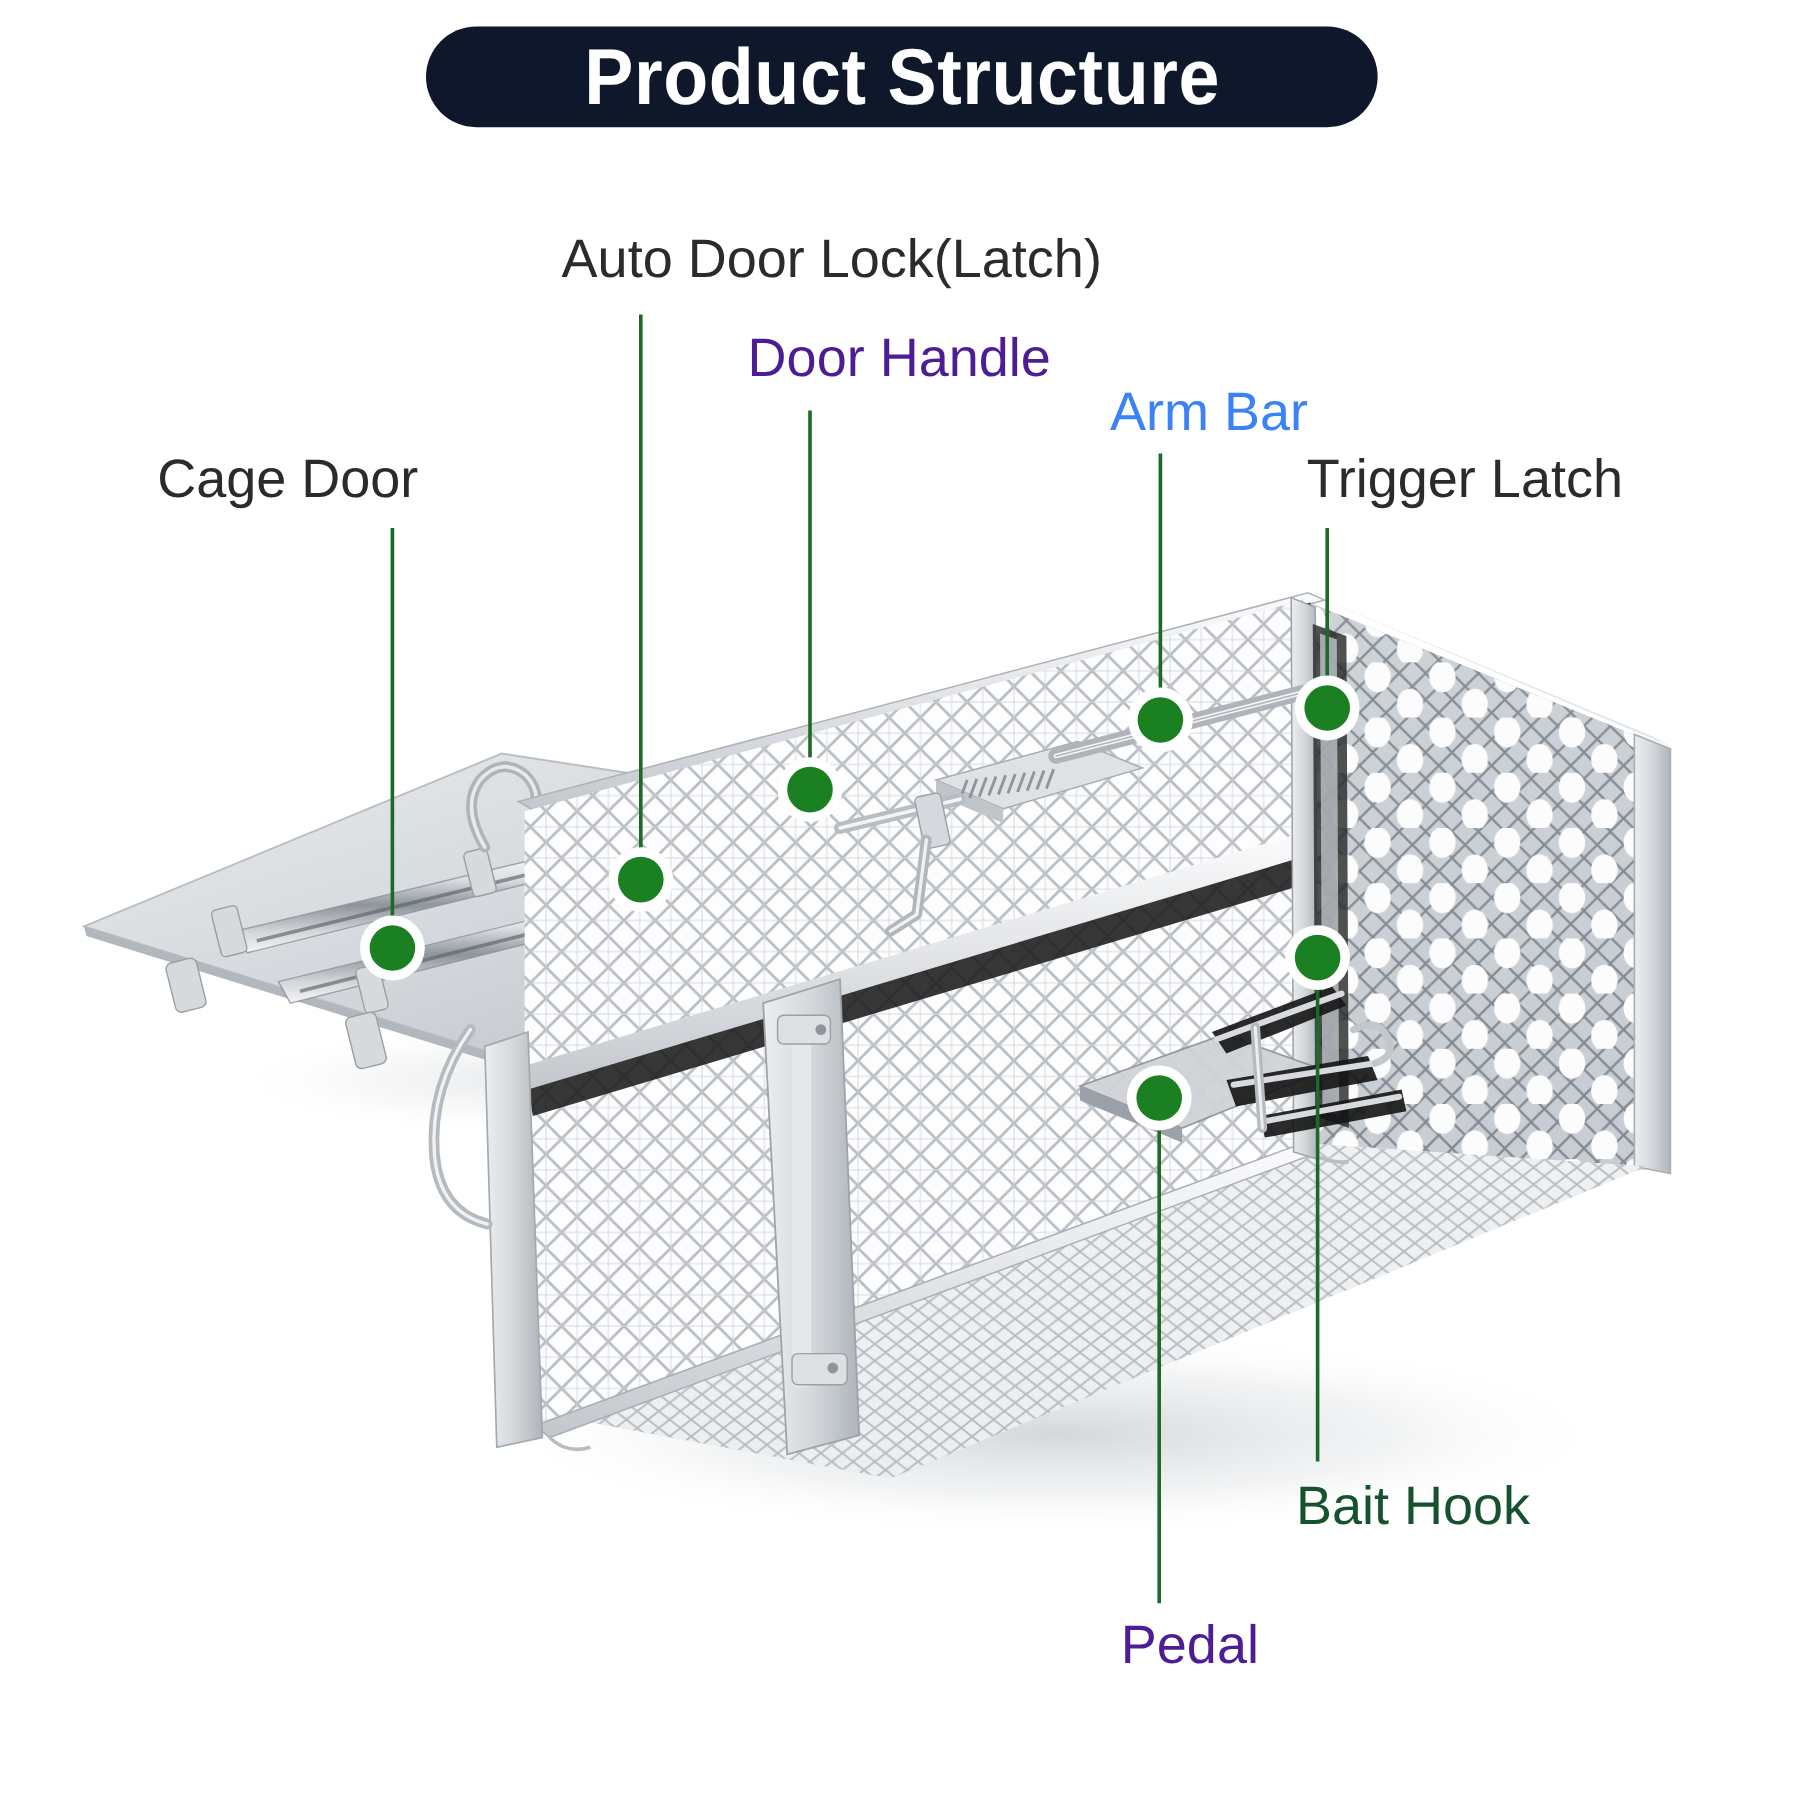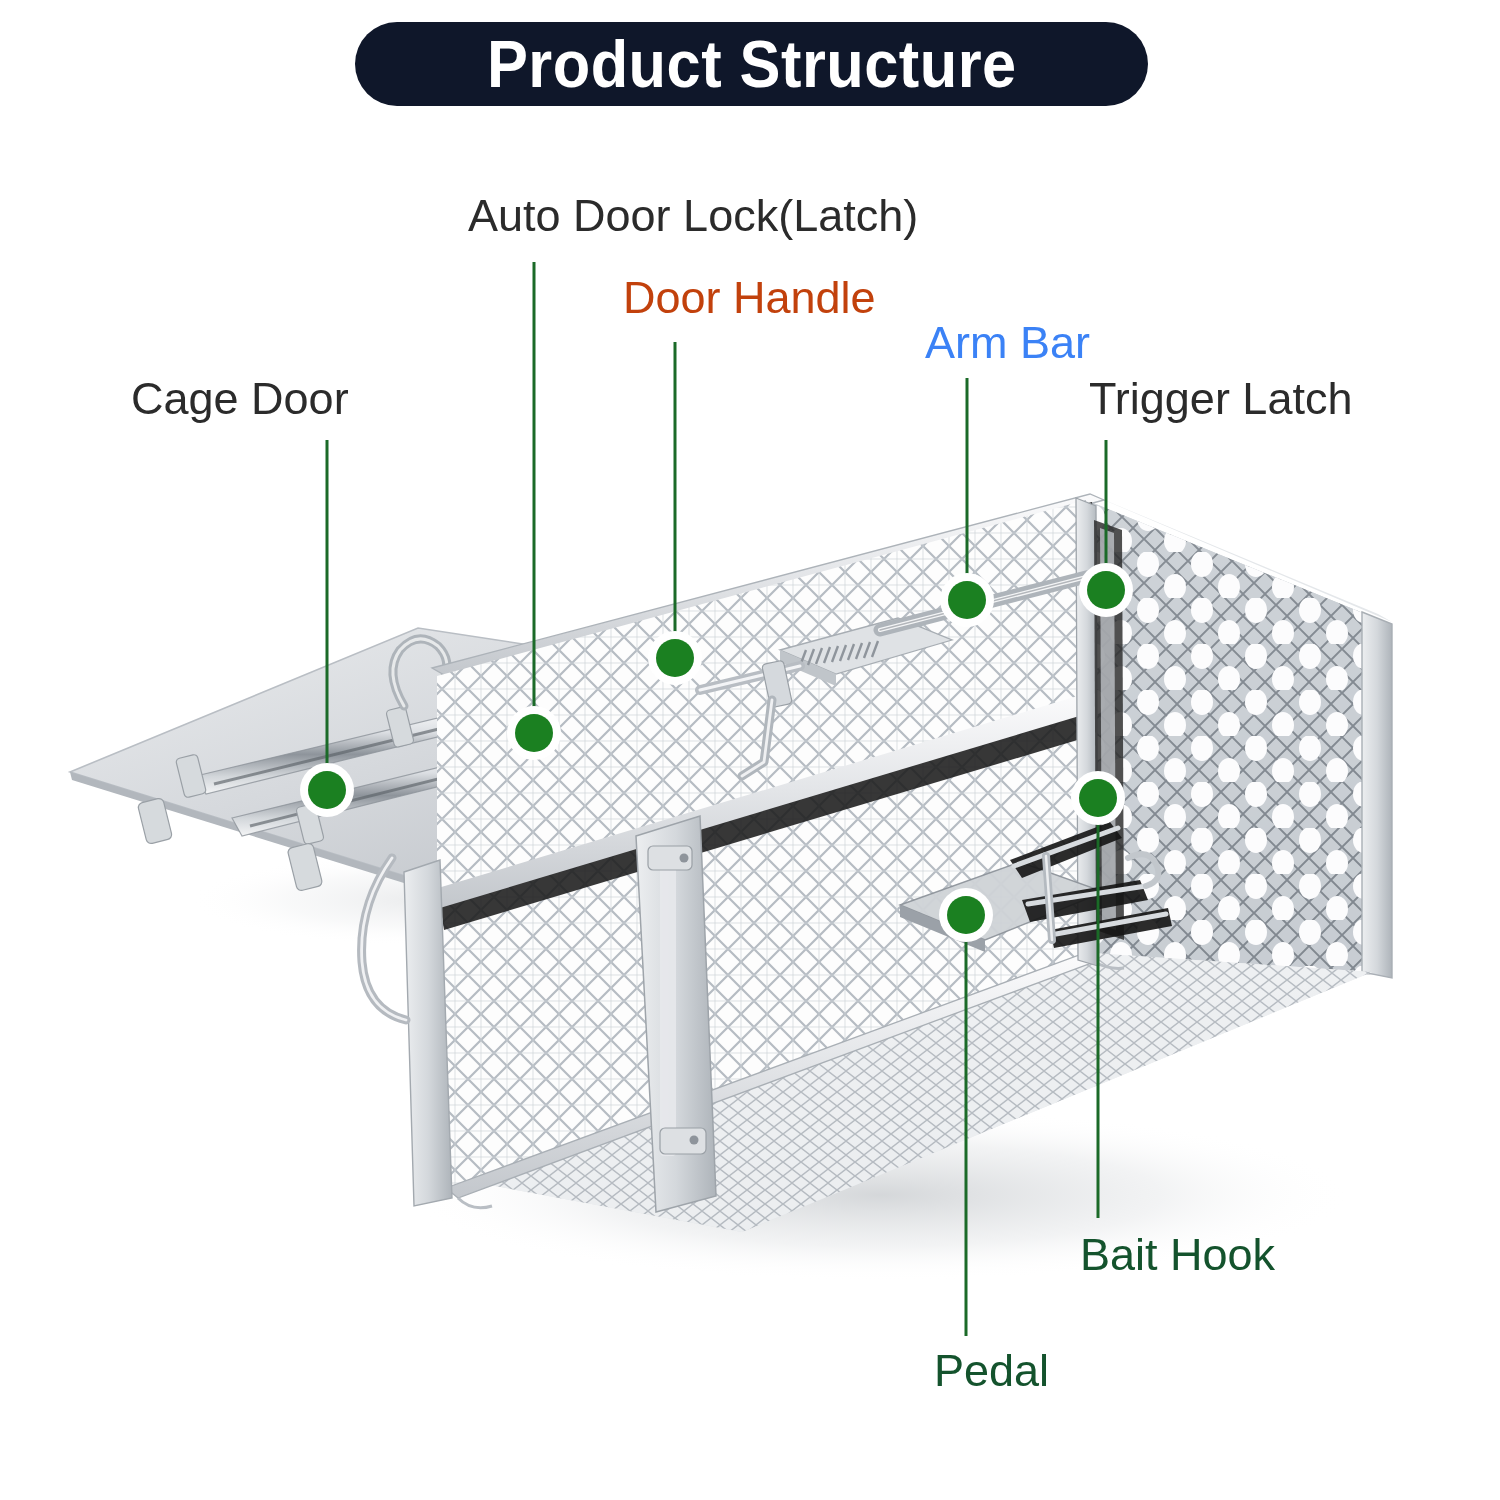--- a/index.html
+++ b/index.html
@@ -340,18 +340,18 @@
       <circle cx="1098" cy="798" r="27" fill="#ffffff"></circle>
       <circle cx="1098" cy="798" r="19" fill="#1b8021"></circle>
       <circle cx="966" cy="915" r="27" fill="#ffffff"></circle>
       <circle cx="966" cy="915" r="19" fill="#1b8021"></circle>
     </g>
 </svg>
 
 <div id="labels-root">
     <div class="callout-label" style="left: 131px; top: 376px; color: rgb(43, 43, 43);">Cage Door</div>
     <div class="callout-label" style="left: 468px; top: 193px; color: rgb(43, 43, 43);">Auto Door Lock(Latch)</div>
-    <div class="callout-label" style="left: 623px; top: 275px; color: #c2410c;">Door Handle</div>
+    <div class="callout-label" style="left: 623px; top: 275px; color: #4c1d95;">Door Handle</div>
     <div class="callout-label" style="left: 925px; top: 320px; color: #3b82f6;">Arm Bar</div>
     <div class="callout-label" style="left: 1089px; top: 376px; color: rgb(43, 43, 43);">Trigger Latch</div>
     <div class="callout-label" style="left: 1080px; top: 1232px; color: #14532d;">Bait Hook</div>
-    <div class="callout-label" style="left: 934px; top: 1348px; color: #14532d;">Pedal</div>
+    <div class="callout-label" style="left: 934px; top: 1348px; color: #4c1d95;">Pedal</div>
   </div>
 
 </body></html>

